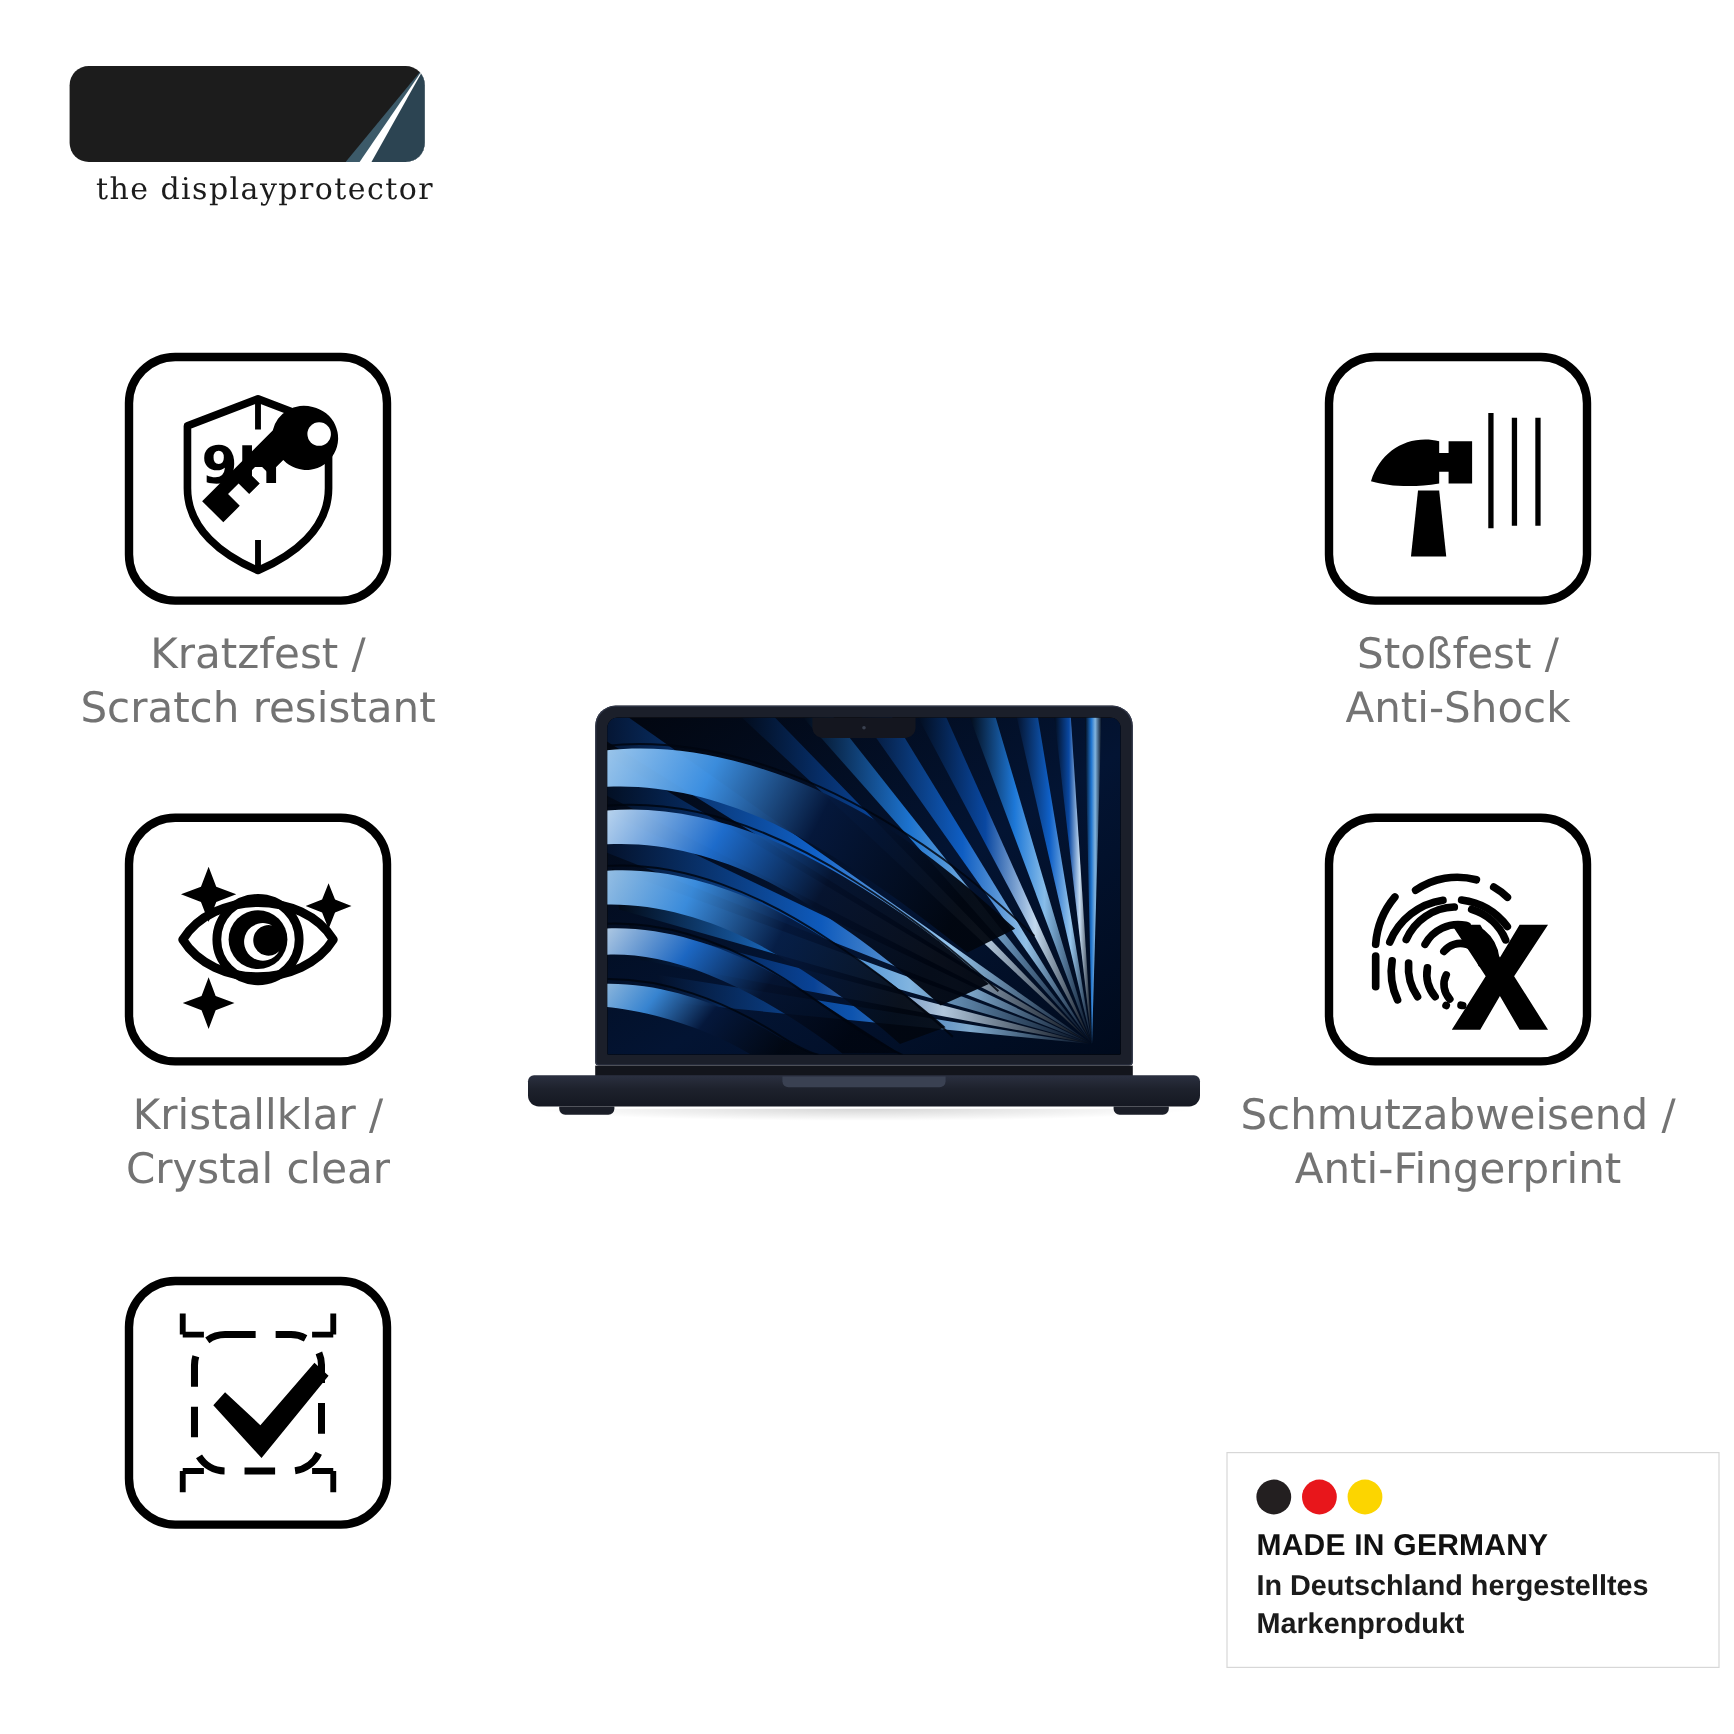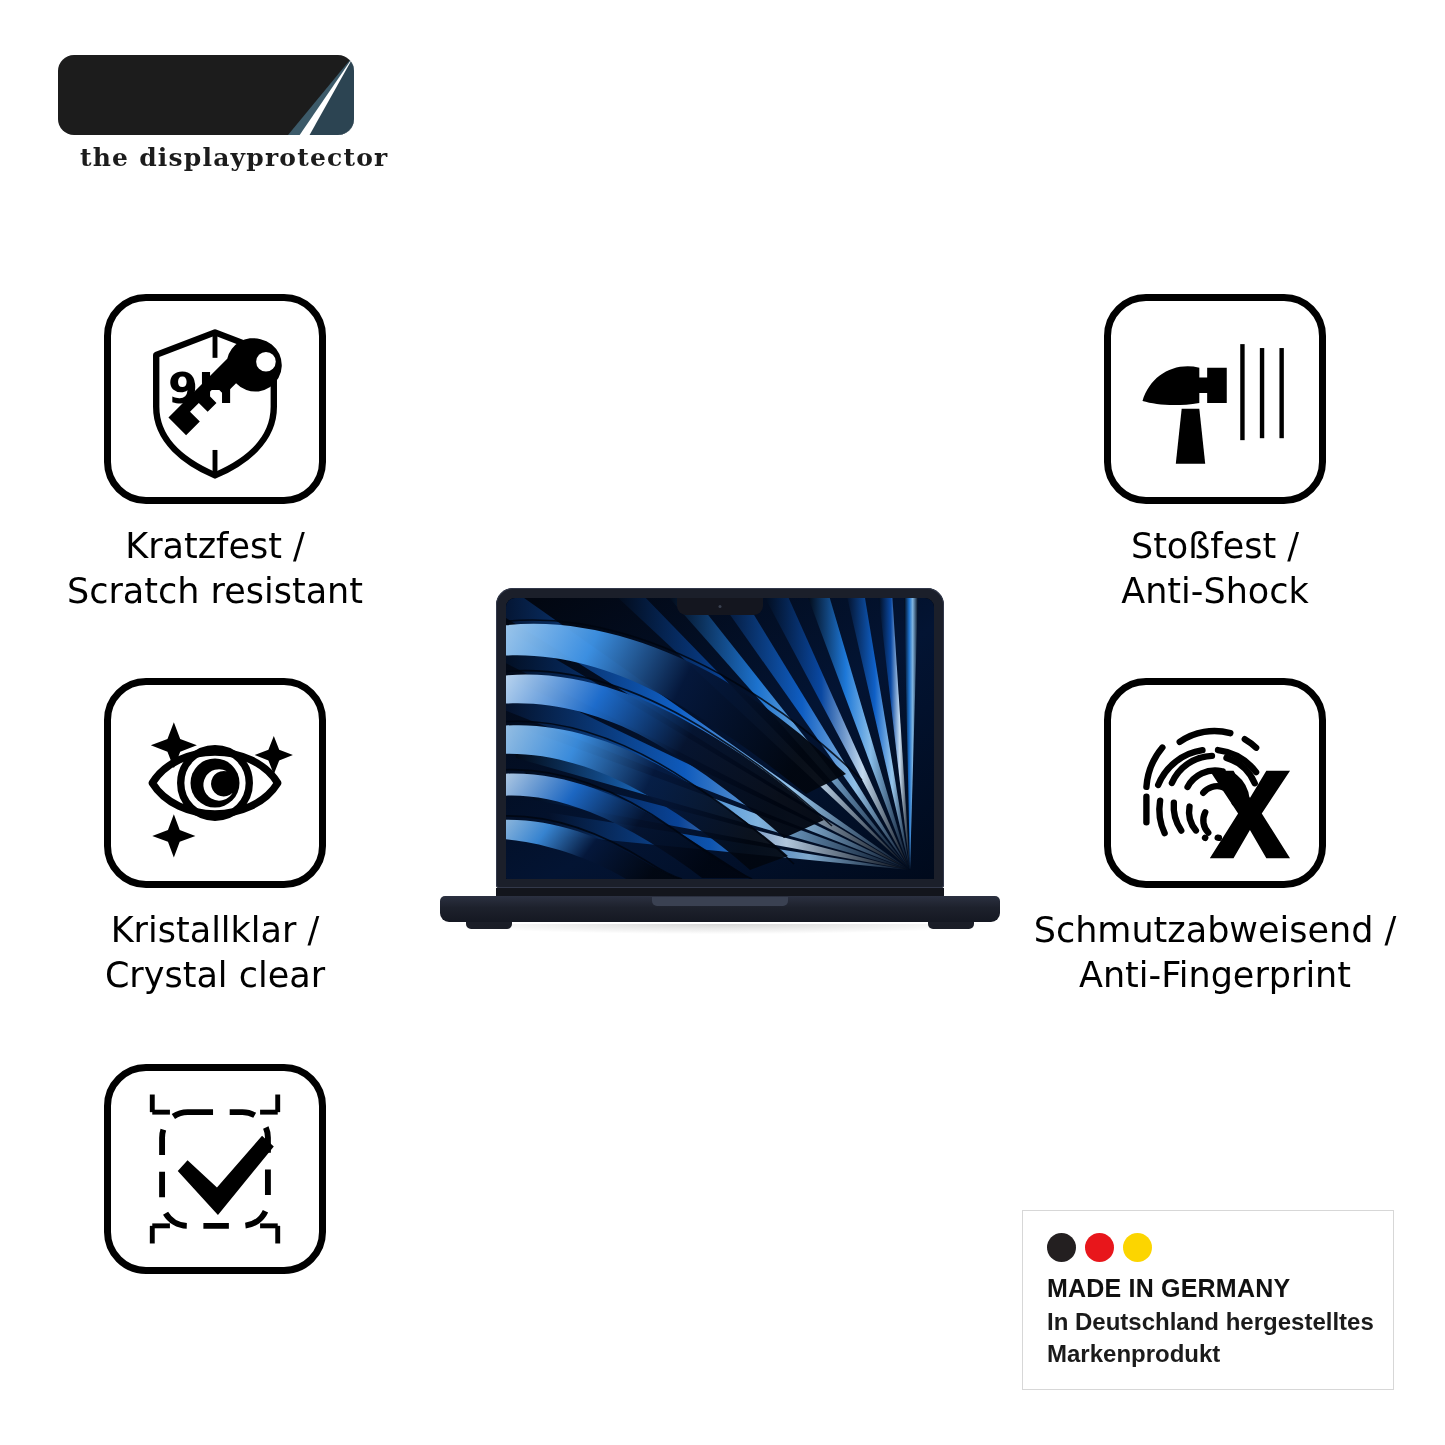--- a/index.html
+++ b/index.html
@@ -31,33 +31,33 @@
     position:absolute;right:-1px;top:-1px;width:0;height:0;
     border-left:56px solid transparent;border-bottom:82px solid #ffffff;
   }
   .logo-fold .tri-dark2{
     position:absolute;right:-1px;top:-1px;width:0;height:0;
     border-left:46px solid transparent;border-bottom:82px solid #2c4452;
   }
   .logo-tag{
     position:absolute;left:22px;top:88px;width:300px;
     font-family:"DejaVu Serif","Liberation Serif",serif;
-    font-size:25px;color:#1c1c1c;letter-spacing:1.2px;white-space:nowrap;font-weight:bold;
+    font-size:25px;color:#1c1c1c;letter-spacing:1.2px;white-space:nowrap;
   }
 
   
   .feature{position:absolute;width:420px;text-align:center;}
   .icon-box{
     width:222px;height:210px;margin:16px auto;
     border:7px solid #000;border-radius:42px;box-sizing:border-box;
     position:relative;background:#fff;
   }
   .icon-box svg{position:absolute;left:0;top:0;width:100%;height:100%;display:block;}
   .feature-label{
-    margin-top:20px;font-size:35px;line-height:1.28;color:#000000;
+    margin-top:20px;font-size:35px;line-height:1.28;color:#737373;
     font-family:"DejaVu Sans","Liberation Sans",sans-serif;font-weight:400;
     white-space:pre-line;
   }
 
   #feat-scratch{left:5px;top:278px;}
   #feat-clear  {left:5px;top:662px;}
   #feat-case   {left:5px;top:1048px;}
   #feat-shock  {left:1005px;top:278px;}
   #feat-finger {left:1005px;top:662px;}
   #feat-shock .feature-label,
@@ -98,21 +98,21 @@
   }
   .mb-foot{position:absolute;top:334px;width:46px;height:7px;background:#1b1e28;border-radius:0 0 5px 5px;}
   .mb-foot.l{left:26px;} .mb-foot.r{right:26px;}
   .mb-shadow{
     position:absolute;left:10px;top:336px;width:540px;height:10px;
     background:radial-gradient(ellipse at 50% 0%,rgba(0,0,0,.16),rgba(0,0,0,0) 72%);
   }
 
   
   #made{
-    position:absolute;left:1022px;top:1210px;width:372px;height:180px;
+    position:absolute;left:1022px;top:1210px;width:411px;height:180px;
     border:1px solid #d7d7d7;background:#fff;box-sizing:border-box;
     padding:22px 0 0 24px;
   }
   .mig-dots{display:flex;gap:9px;margin-bottom:12px;}
   .mig-dot{width:29px;height:29px;border-radius:50%;}
   .mig-title{
     font-size:25px;font-weight:bold;color:#111;letter-spacing:.2px;
     font-family:"Liberation Sans","DejaVu Sans",sans-serif;margin-bottom:3px;
   }
   .mig-sub{

